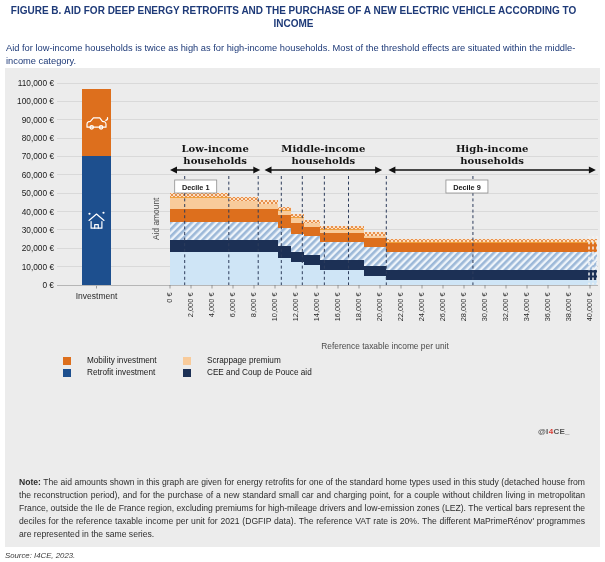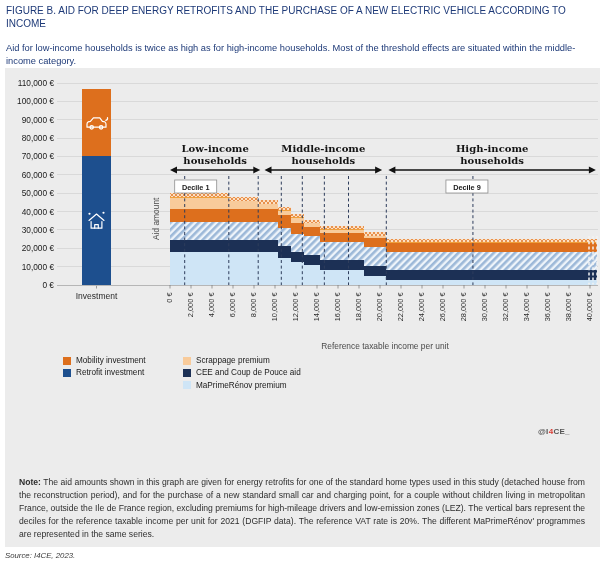--- a/index.html
+++ b/index.html
@@ -1,28 +1,28 @@
 <!DOCTYPE html>
 <html><head>
 <meta charset="utf-8">
 <style>
   html,body{margin:0;padding:0;background:#fff;}
   body{width:605px;height:562px;position:relative;font-family:"Liberation Sans",sans-serif;overflow:hidden;}
-  .title{position:absolute;left:6px;top:4px;width:575px;font-size:10px;font-weight:normal;color:#1e3a78;line-height:1.3;}
+  .title{position:absolute;left:6px;top:4px;width:575px;font-size:10px;font-weight:bold;color:#1e3a78;line-height:1.3;text-align:center;}
   .subtitle{position:absolute;left:6px;top:42px;width:592px;font-size:9.3px;color:#1e3a78;line-height:1.35;}
   .panel{position:absolute;left:5px;top:68px;width:595px;height:479px;background:#ececec;}
   svg text{font-family:"Liberation Sans",sans-serif;}
   .ytick{font-size:8.3px;fill:#1a1a1a;}
   .xtick{font-size:7.4px;fill:#2a2a2a;}
   .decileLabel{font-size:7.3px;font-weight:bold;fill:#1a1a1a;}
   .axisTitle{font-size:8.4px;fill:#4a4a4a;}
   .investLabel{font-size:8.5px;fill:#2a2a2a;}
   .groupLabel{font-family:"DejaVu Serif",serif;font-weight:bold;font-size:10px;fill:#141414;}
   .legendCol{position:absolute;top:288px;}
-  .lrow{display:flex;align-items:center;gap:5px;margin-bottom:3.4px;text-align:right;}
+  .lrow{display:flex;align-items:center;gap:16px;margin-bottom:3.4px;text-align:right;}
   .sw{width:8px;height:8px;flex:0 0 auto;}
   .pat-diag{background:repeating-linear-gradient(45deg,#9cb8d8 0 1.6px,#eef4fa 1.6px 3.2px);}
   .pat-dots{background:repeating-linear-gradient(45deg,#e8914d 0 1.4px,#fbe0c4 1.4px 2.8px);}
   .llabel{font-size:8.2px;color:#1a1a1a;white-space:nowrap;}
   .handle{position:absolute;left:533px;top:359px;font-size:8px;font-weight:bold;color:#555;letter-spacing:.3px;}
   .handle .accent{color:#d93a32;}
   .note{position:absolute;left:14px;top:408px;width:566px;font-size:8.6px;line-height:1.5;color:#2e2e2e;text-align:justify;}
   .source{position:absolute;left:5px;top:551px;font-size:7.8px;font-style:italic;color:#3a3a3a;}
 </style>
 </head>
@@ -255,24 +255,20 @@
     </div>
   <div class="legendCol" id="legendAid" style="left:178px;">
       <div class="lrow">
         <span class="sw" style="background: rgb(248, 203, 155);"></span>
         <span class="llabel">Scrappage premium</span>
       </div>
       <div class="lrow">
         <span class="sw" style="background: rgb(28, 48, 85);"></span>
         <span class="llabel">CEE and Coup de Pouce aid</span>
       </div>
-      <div class="lrow">
-        <span class="sw" style="background: rgb(207, 229, 246);"></span>
-        <span class="llabel">MaPrimeRénov premium</span>
-      </div>
     </div>
 
   <div class="handle"><span>@I</span><span class="accent">4</span><span>CE_</span></div>
 
   <div class="note"><b>Note:</b> <span>The aid amounts shown in this graph are given for energy retrofits for one of the standard home types used in this study (detached house from the reconstruction period), and for the purchase of a new standard small car and charging point, for a couple without children living in metropolitan France, outside the Ile de France region, excluding premiums for high-mileage drivers and low-emission zones (LEZ). The vertical bars represent the deciles for the reference taxable income per unit for 2021 (DGFIP data). The reference VAT rate is 20%. The different MaPrimeRénov' programmes are represented in the same series.</span></div>
 </div>
 
 <div class="source">Source: I4CE, 2023.</div>
 
 </body></html>

